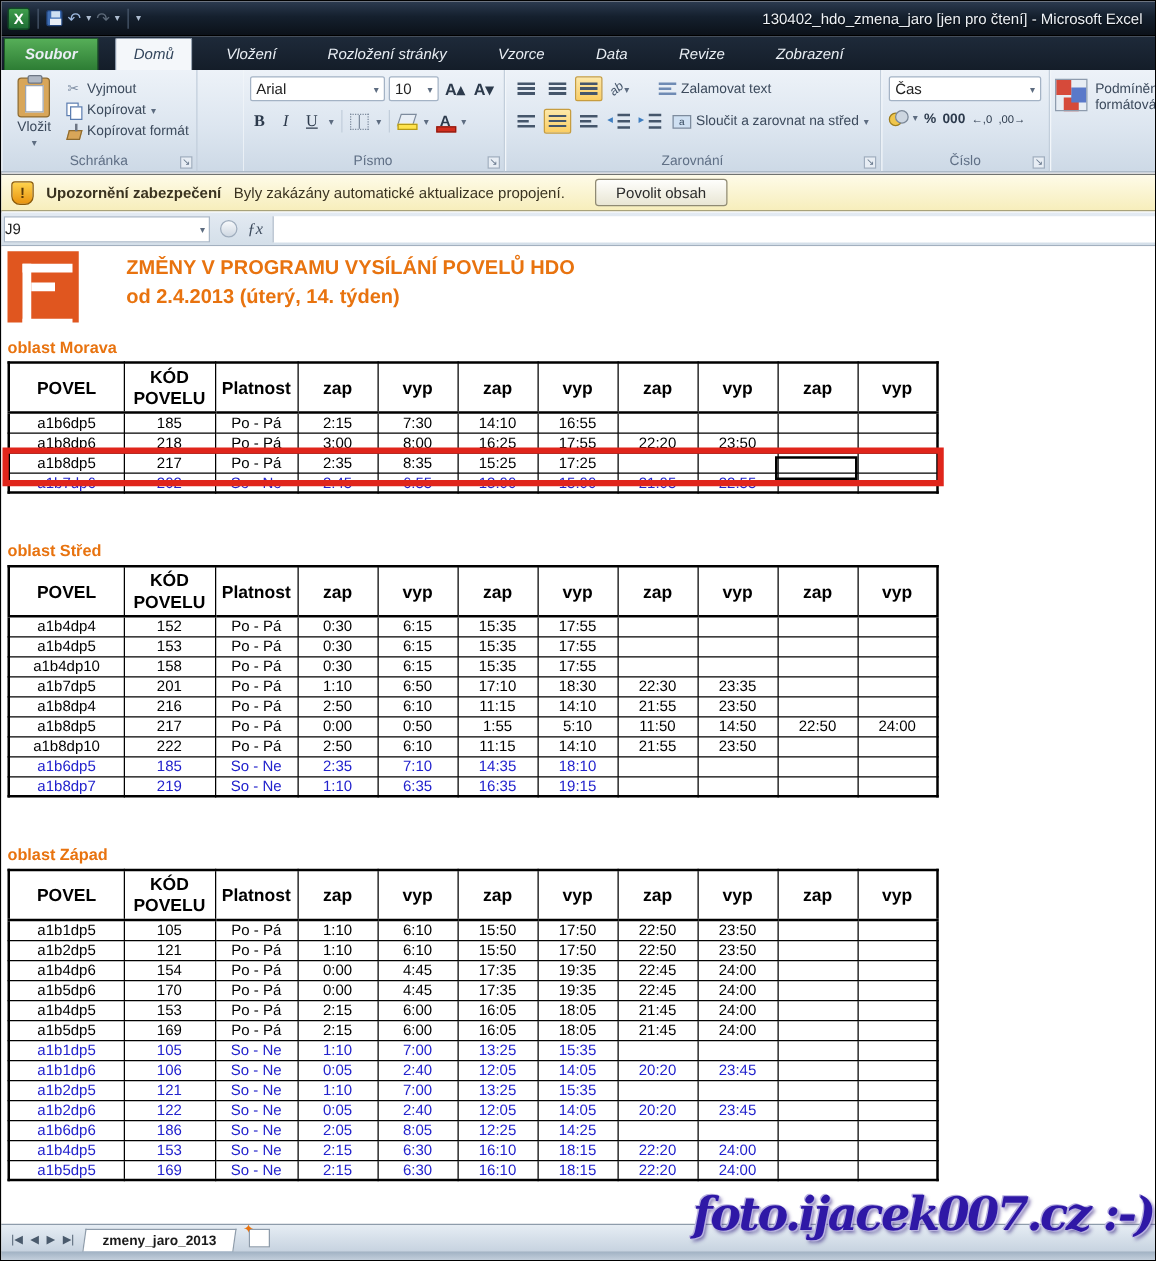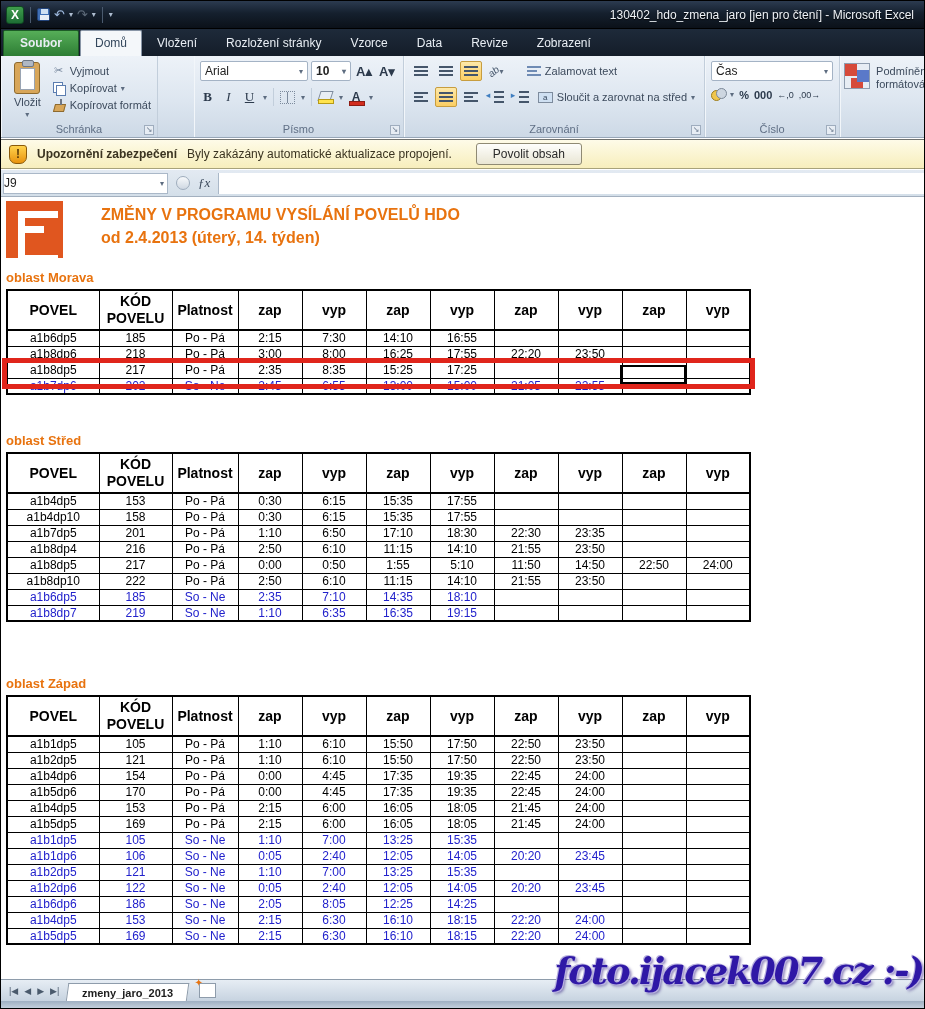--- a/index.html
+++ b/index.html
@@ -22,21 +22,21 @@
   .floppy:after{content:"";position:absolute;left:2px;bottom:0;width:9px;height:5px;background:#e8eef6;}
   .qbtn{color:#9db8dd;font-size:13px;line-height:13px;}
   .qbtn.dim{color:#5d6a79;}
   .qdd{color:#aebdd0;font-size:8px;}
   .win-title{flex:1;text-align:right;padding-right:10px;white-space:nowrap;
     overflow:hidden;text-shadow:0 1px 1px #000;}
 
   
   .tabrow{position:absolute;top:28px;left:0;right:0;height:27px;
     background:linear-gradient(#1e2a3a,#141d29);display:flex;align-items:flex-end;padding-left:2px;}
-  .rtab{color:#e9eef4;font-size:12px;padding:5px 14px 6px;margin-right:1px;white-space:nowrap;}
+  .rtab{color:#e9eef4;font-size:12px;padding:5px 14px 6px;margin-right:13px;white-space:nowrap;font-style:italic;}
   .rtab.file{background:linear-gradient(#56ae58,#2d7d34);border:1px solid #1d5c26;
     border-bottom:none;border-radius:2px 2px 0 0;font-weight:bold;padding:5px 16px 6px;}
   .rtab.active{background:#f4f7fa;color:#33465c;border:1px solid #8996a7;border-bottom:none;
     border-radius:2px 2px 0 0;}
 
   
   .ribbon{position:absolute;top:55px;left:0;right:0;height:82px;
     background:linear-gradient(#edf2f8 0%,#dde6f0 55%,#cdd9e6 100%);
     border-bottom:1px solid #97a6b7;display:flex;font-size:11px;color:#3c4a5c;}
   .rgroup{position:relative;height:100%;border-right:1px solid #c2cedb;box-shadow:1px 0 0 #f2f6fa inset;}
@@ -60,21 +60,21 @@
   .ic-brush{position:relative;height:12px;}
   .ic-brush:before{content:"";position:absolute;left:2px;top:5px;width:9px;height:6px;background:#d8a659;border:1px solid #8d6a2f;transform:skewX(-15deg);}
   .ic-brush:after{content:"";position:absolute;left:8px;top:0;width:2px;height:6px;background:#6d7684;}
   .dd{font-size:8px;color:#5d6c80;}
 
   .g-font{width:215px;padding:5px 6px 16px;margin-left:36px;}
   .combo{background:#fff;border:1px solid #a4b3c5;height:20px;display:flex;align-items:center;
     padding:0 4px;font-size:12px;color:#222;justify-content:space-between;border-radius:2px;}
   .font-row1{display:flex;gap:3px;align-items:center;}
   .c-fontname{width:108px;}
-  .c-fontsize{width:40px;font-weight:bold;}
+  .c-fontsize{width:40px;}
   .abtn{font-weight:bold;font-size:13px;color:#2c3a4c;padding:0 2px;}
   .font-row2{display:flex;gap:6px;align-items:center;margin-top:7px;}
   .fmt{font-size:13px;color:#2c3a4c;width:15px;text-align:center;}
   .b{font-weight:bold;font-family:"Liberation Serif",serif;}
   .i{font-style:italic;font-family:"Liberation Serif",serif;}
   .u{text-decoration:underline;font-family:"Liberation Serif",serif;}
   .vdiv{width:1px;height:18px;background:#c2cedb;}
   .ic-border{width:15px;height:13px;border:1px dotted #7d8b9d;position:relative;}
   .ic-border:before{content:"";position:absolute;left:6px;top:0;bottom:0;width:1px;background:#7d8b9d;}
   .ic-fill{width:15px;height:13px;position:relative;}
@@ -499,20 +499,33 @@
               <th>zap</th>
               <th>vyp</th>
               <th>zap</th>
               <th>vyp</th>
               <th>zap</th>
               <th>vyp</th>
             </tr>
           </thead>
           <tbody>
             <tr>
+              <td>a1b4dp4</td>
+              <td>152</td>
+              <td>Po - Pá</td>
+              <td>0:30</td>
+              <td>6:15</td>
+              <td>15:35</td>
+              <td>17:55</td>
+              <td></td>
+              <td></td>
+              <td></td>
+              <td></td>
+            </tr>
+            <tr>
               <td>a1b4dp5</td>
               <td>153</td>
               <td>Po - Pá</td>
               <td>0:30</td>
               <td>6:15</td>
               <td>15:35</td>
               <td>17:55</td>
               <td></td>
               <td></td>
               <td></td>

